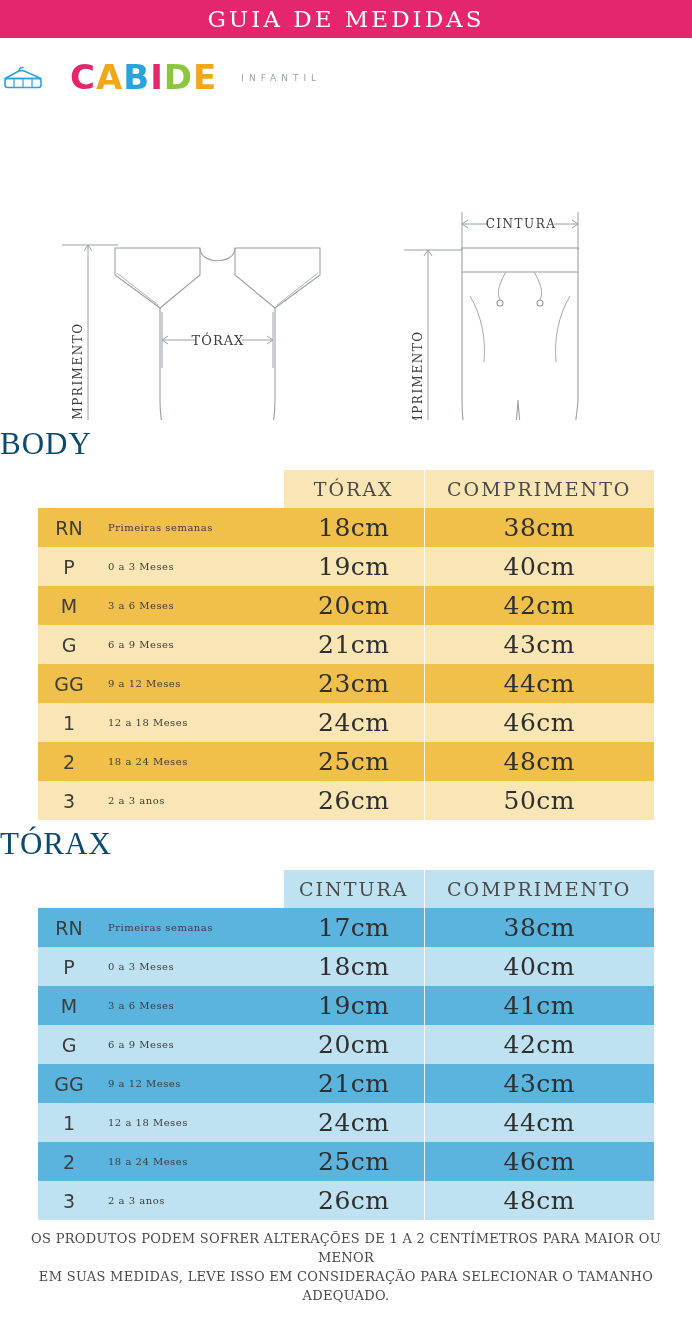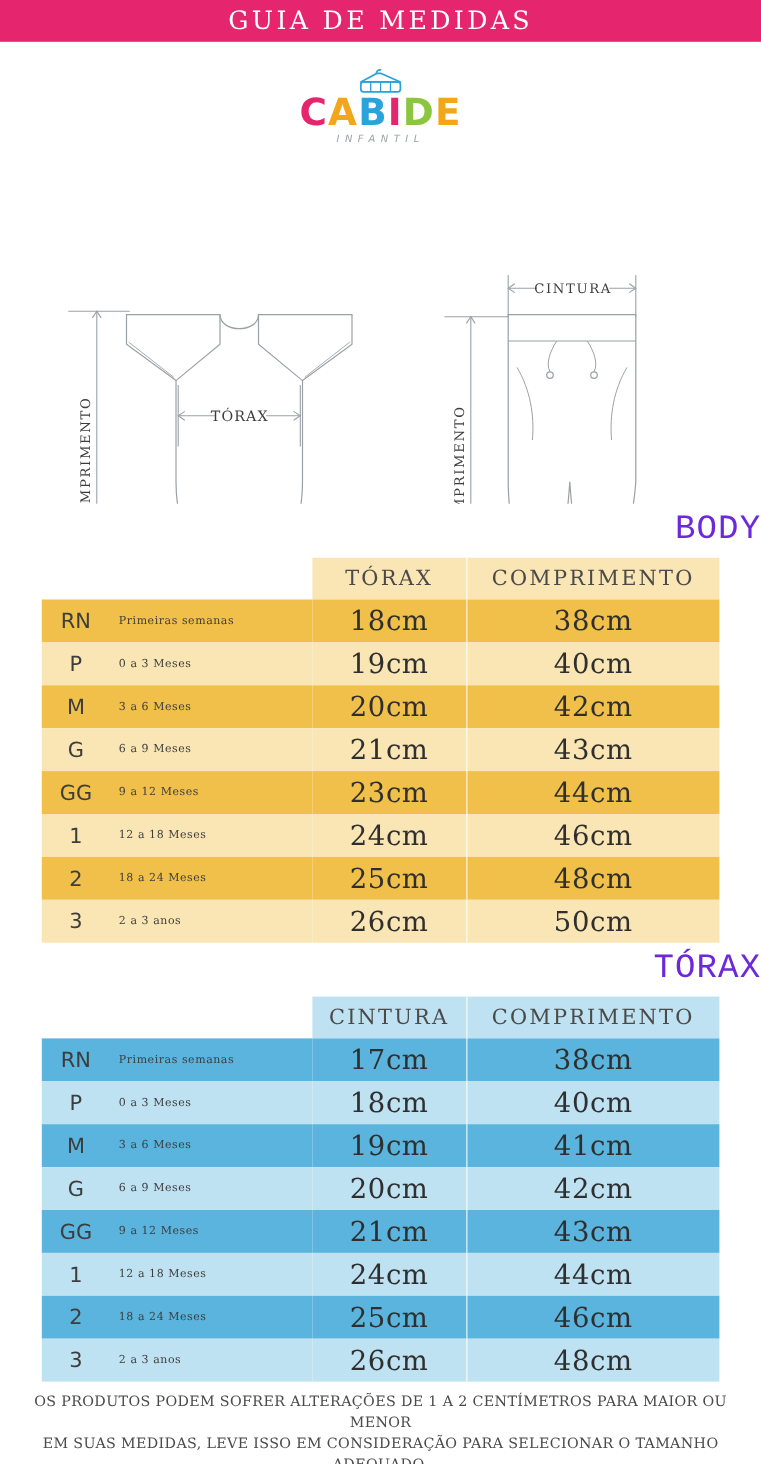--- a/index.html
+++ b/index.html
@@ -30,53 +30,53 @@
     font-size: 23px;
     letter-spacing: 3px;
     font-family: "DejaVu Serif", serif;
     font-weight: normal;
   }
 
   
   .logo-wrap {
     margin-top: 22px;
     display: flex;
-    flex-direction: column;
+    flex-direction: row;
     align-items: center;
+    gap: 24px;
   }
   .logo-letters {
     font-family: "DejaVu Sans", sans-serif;
     font-weight: bold;
     font-size: 34px;
     letter-spacing: 1px;
     line-height: 1;
   }
   .logo-sub {
     font-size: 9px;
     letter-spacing: 5px;
     color: #9aa3ab;
     margin-top: 2px;
-    font-style: italic;
   }
 
   
   .illus {
     position: relative;
     width: 692px;
     height: 320px;
     margin-top: 6px;
   }
   .illus svg { display: block; }
 
   
   .section-title {
-    text-align: right;
-    font-family: Liberation Mono, monospace;
+    text-align: left;
+    font-family: Liberation Serif, serif;
     font-size: 31px;
-    color: #6d28d9;
+    color: #0c4a6e;
     letter-spacing: 1px;
     margin-top: 6px;
     margin-bottom: 8px;
     font-weight: normal;
   }
 
   
   table {
     border-collapse: collapse;
     width: 616px;

